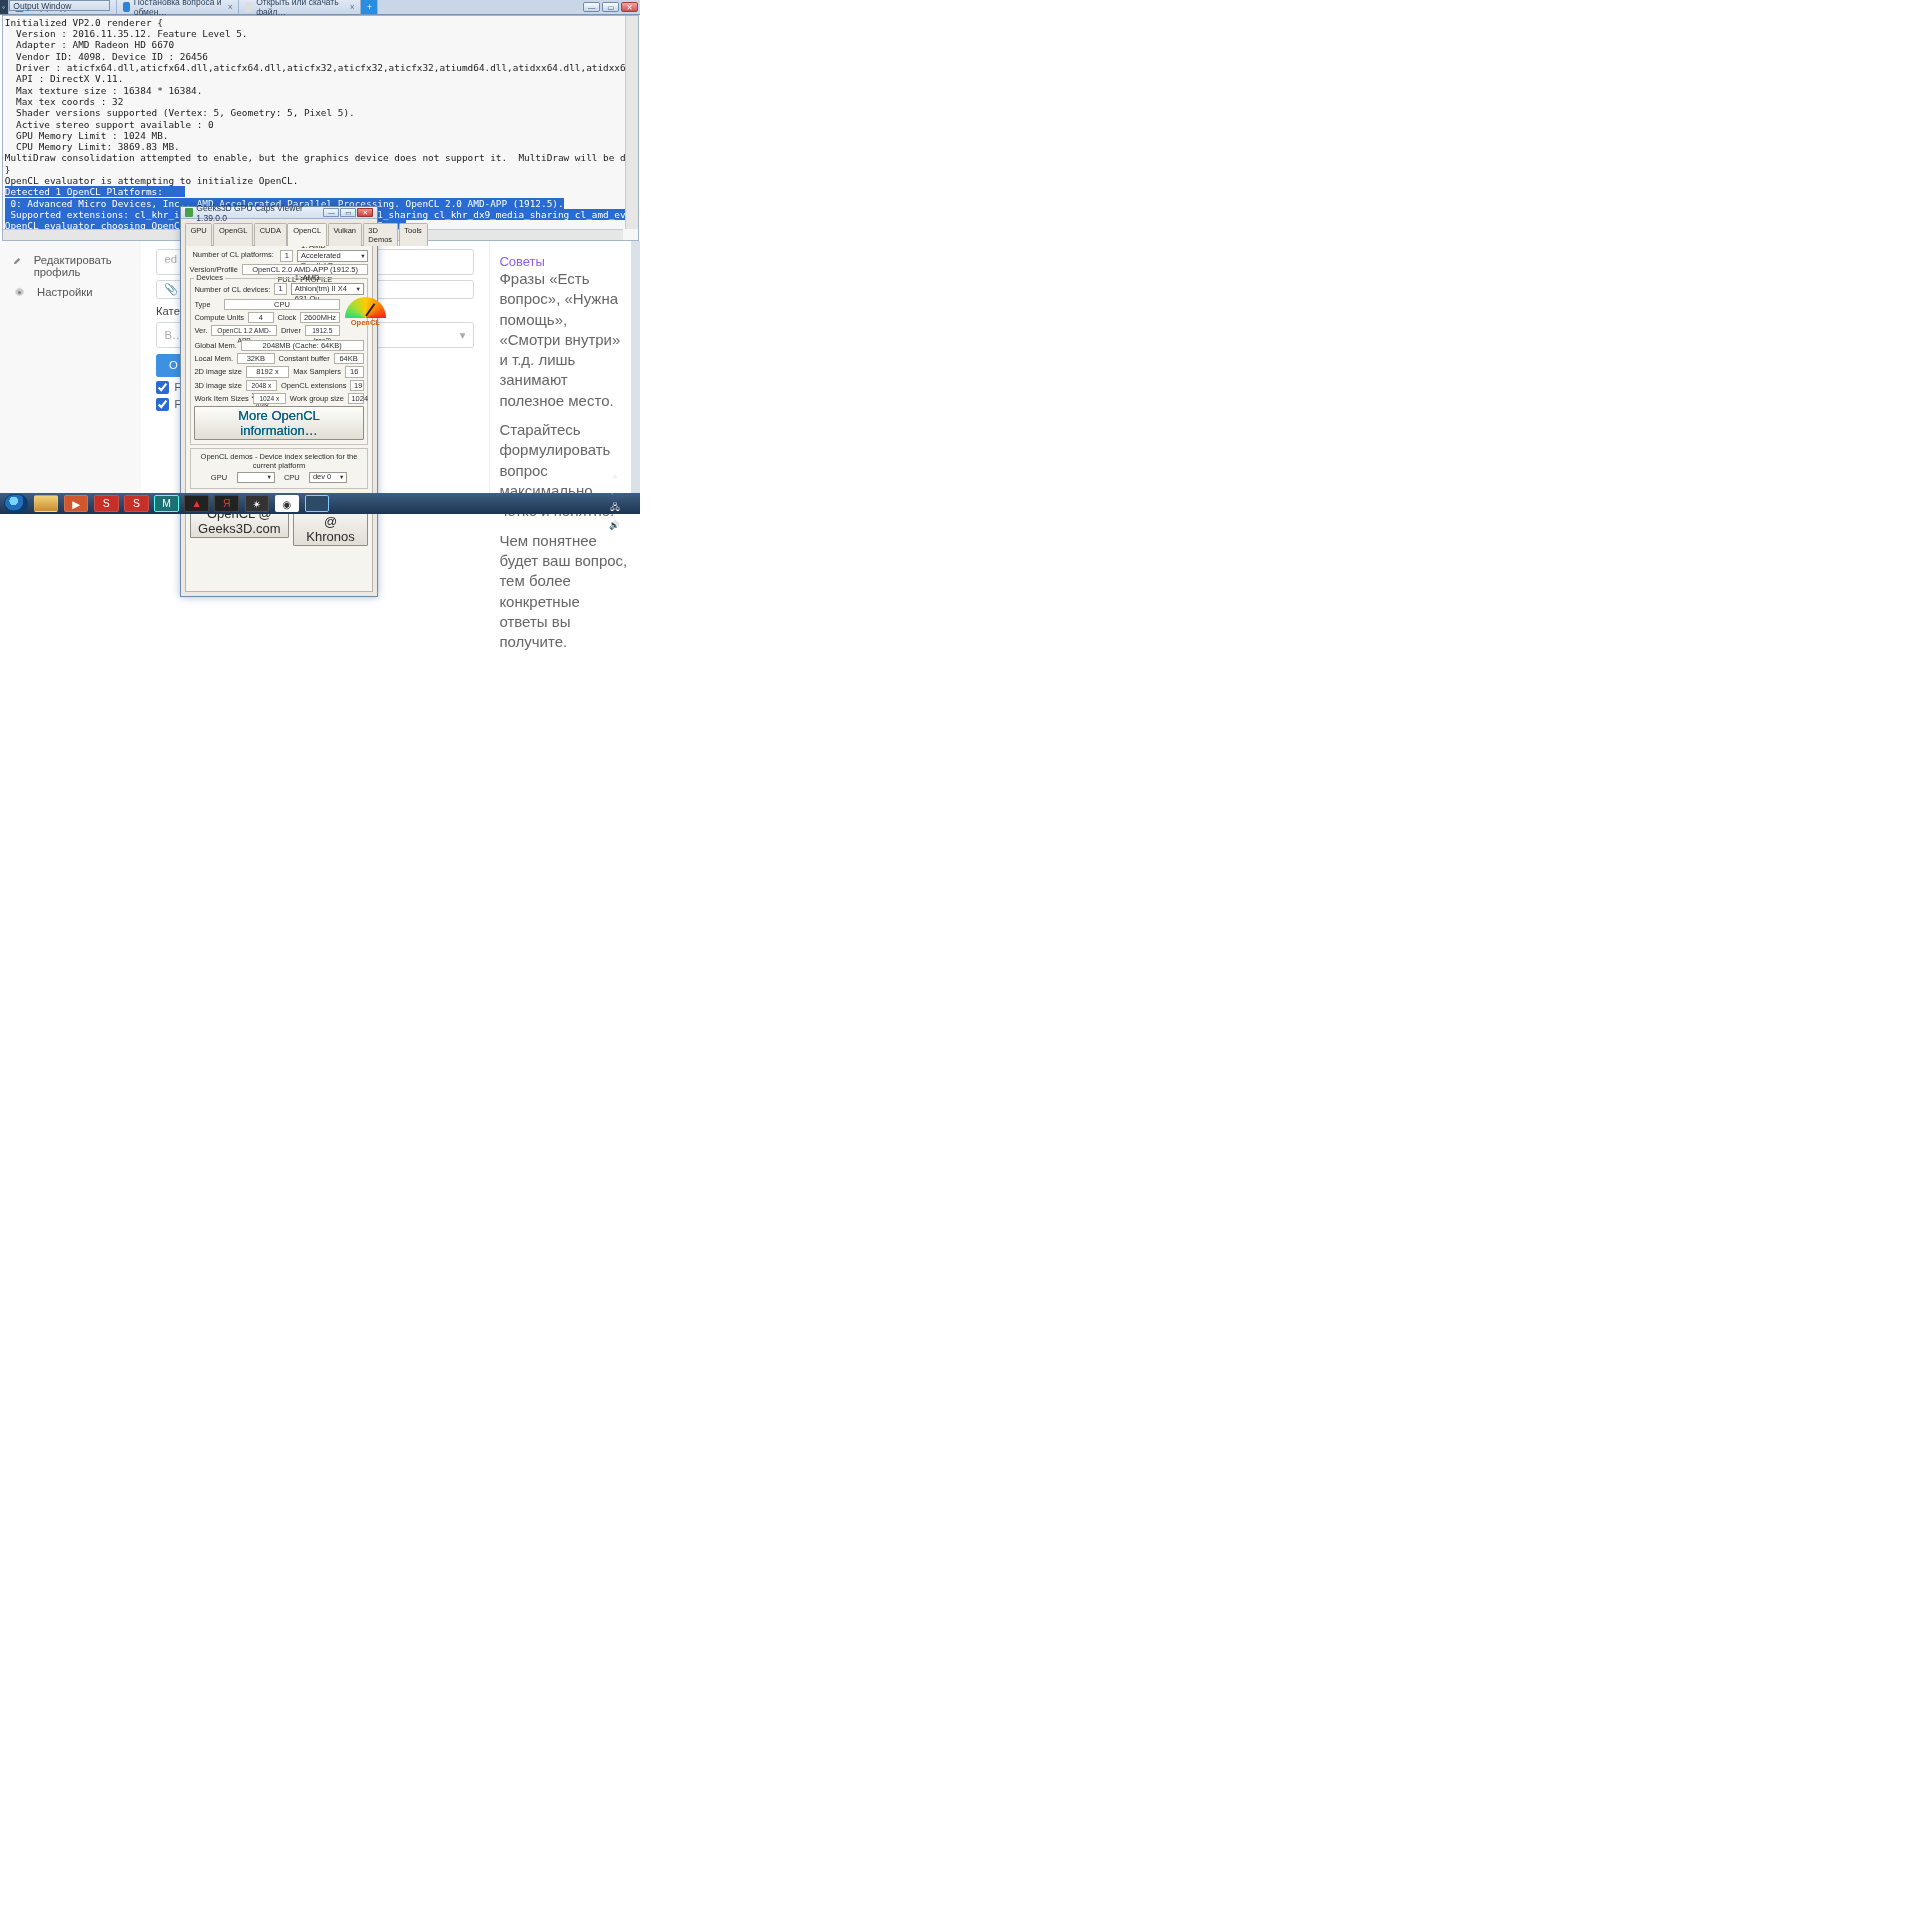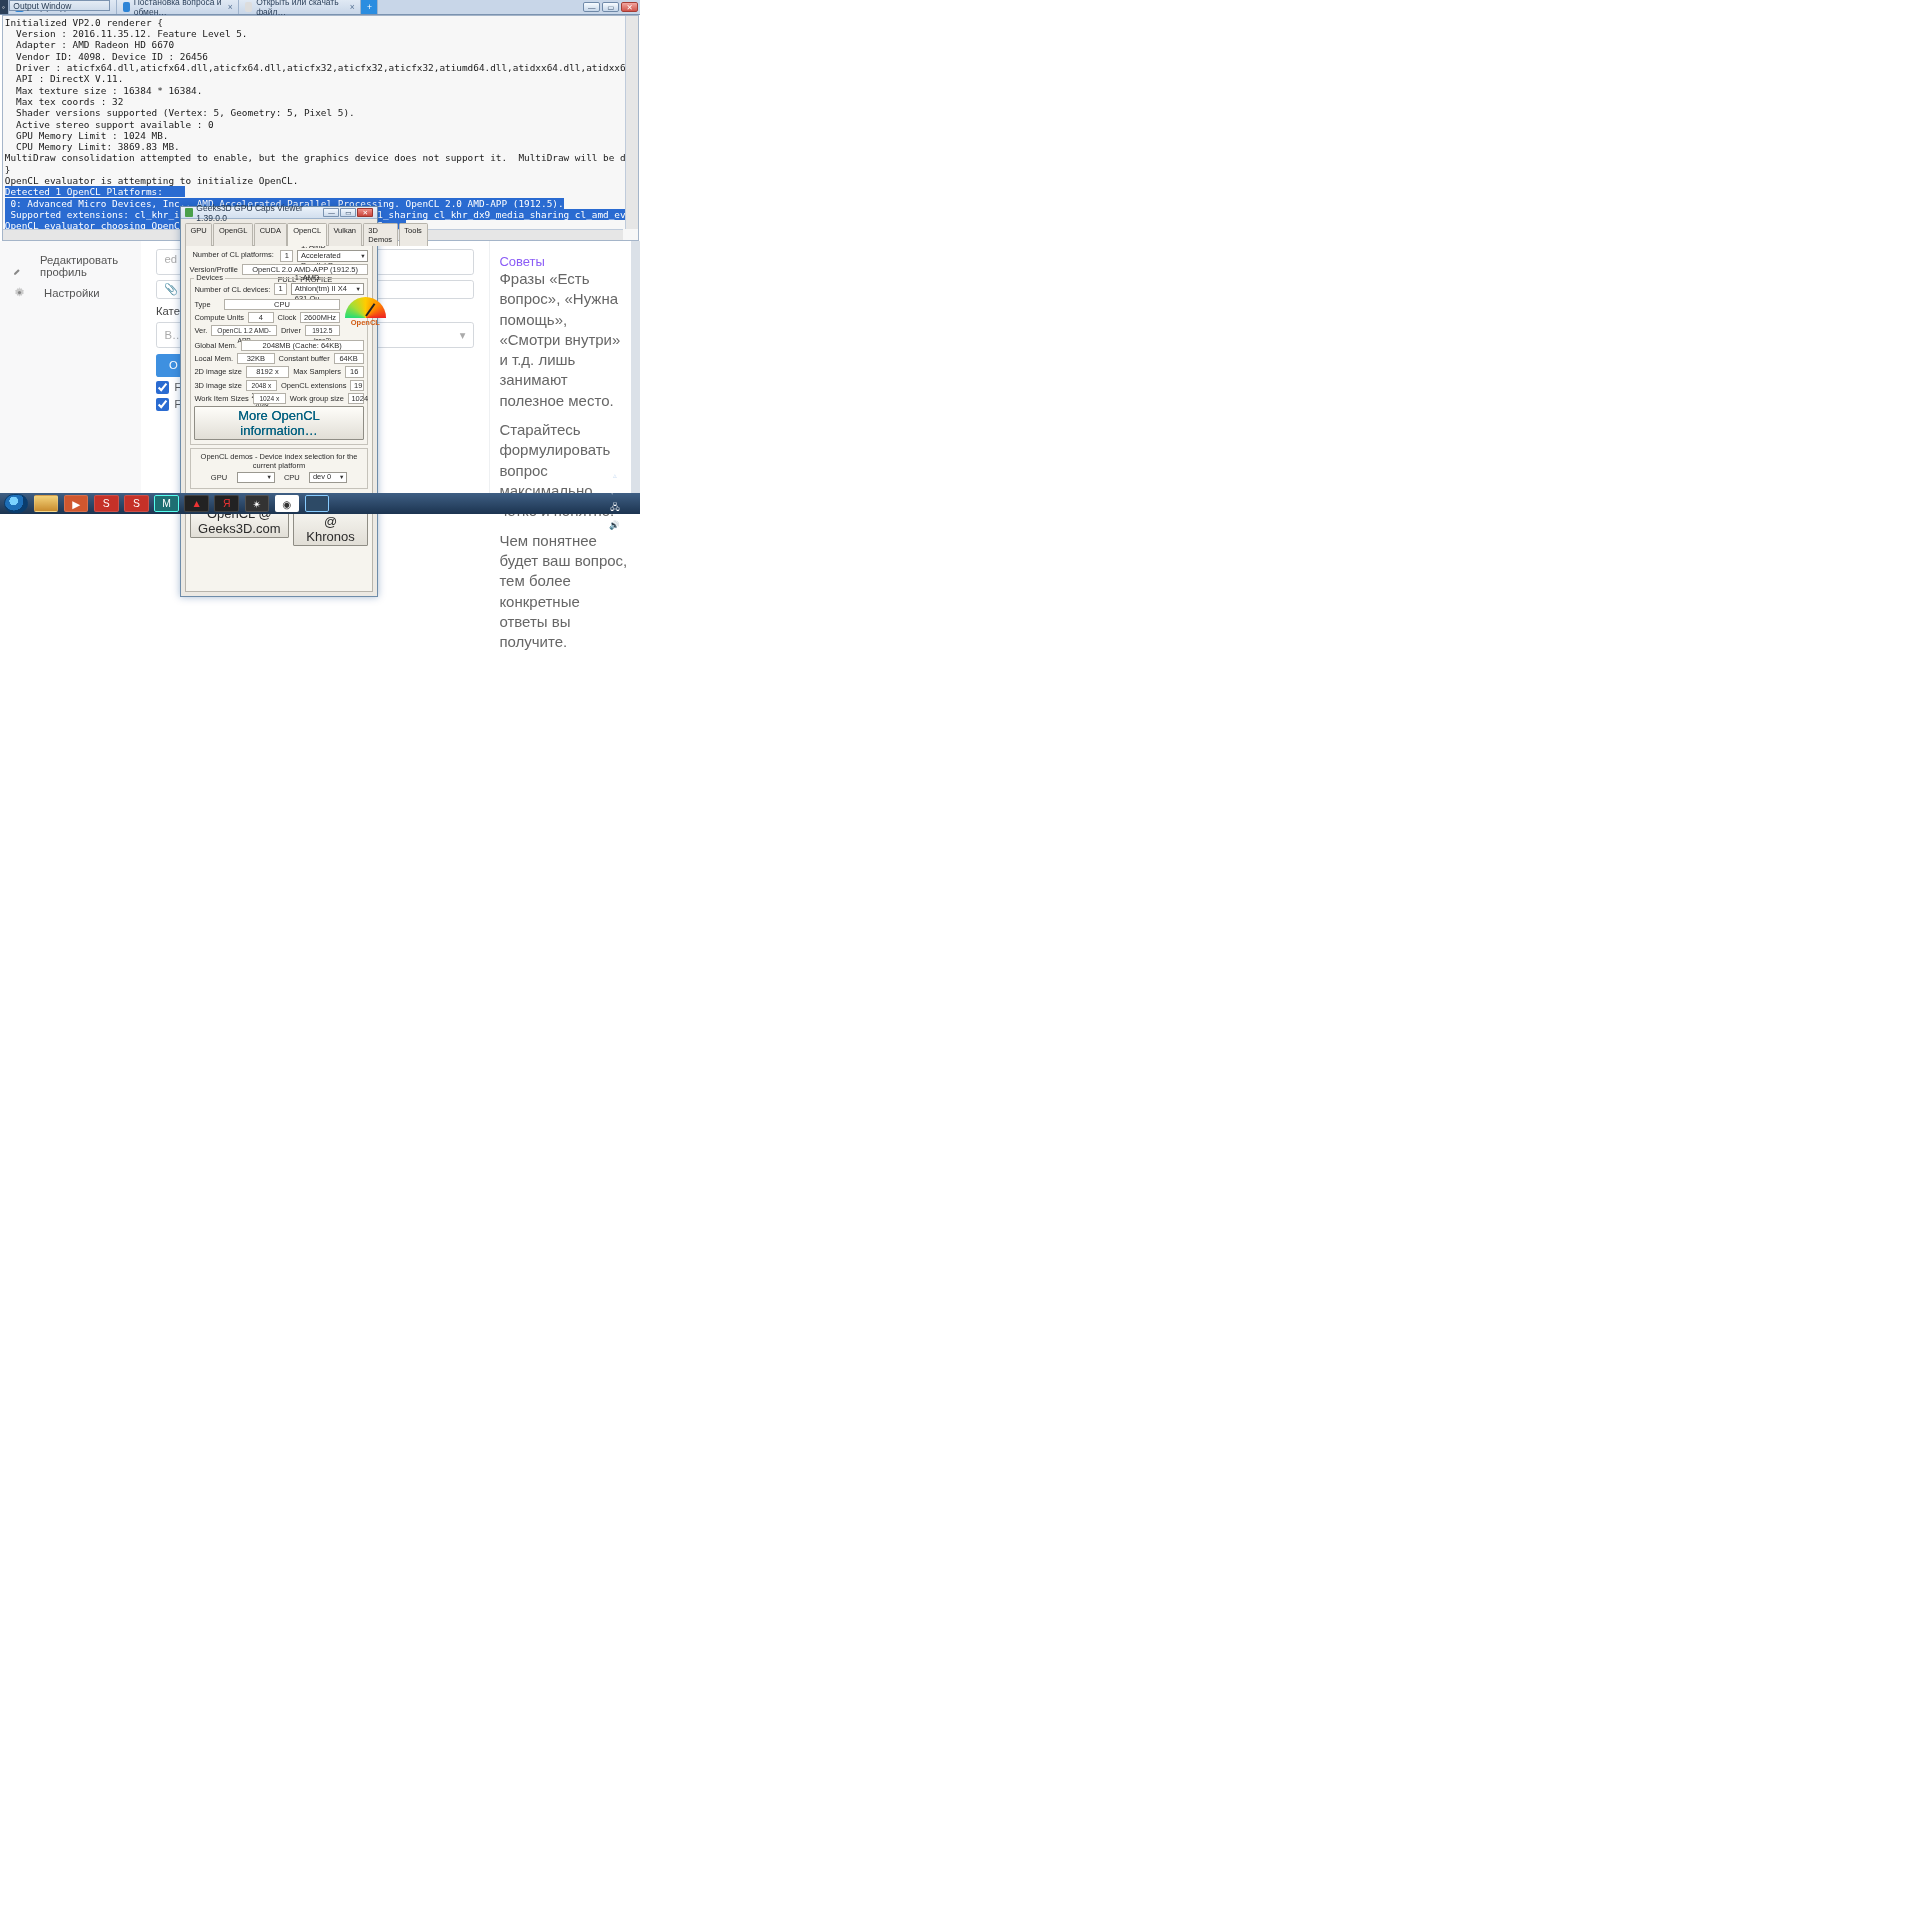--- a/index.html
+++ b/index.html
@@ -16,21 +16,21 @@
 .winbtns .close{background:linear-gradient(#f2a6a0,#d0544b);border-color:#a43d35;color:#fff;}
 
 .outbar{height:11.3px;background:linear-gradient(#e4ecf5,#cfdceb);border-bottom:0.9px solid #9ab2ce;font-size:8.5px;color:#2b3e55;display:flex;align-items:center;padding-left:3.8px;position:absolute;top:0;left:8.5px;width:101px;z-index:5;border:0.9px solid #7b93b0;}
 .outtext{white-space:pre;font-family:Consolas,'Lucida Console',monospace;font-size:9.4px;line-height:11.3px;color:#1a1a1a;background:#f7f7f7;border:0.9px solid #a5b5c9;position:absolute;left:1.9px;top:15px;width:637px;height:226px;overflow:auto;padding:0.9px 1.9px;}
 .hl{background:#2a6bd1;color:#fff;}
 .scroll-x{position:absolute;bottom:0;left:0;right:15px;height:11.3px;background:#e6e6e6;border-top:0.9px solid #bfcbdb;}
 .scroll-y{position:absolute;top:0;right:0;bottom:11.3px;width:13px;background:#e6e6e6;border-left:0.9px solid #bfcbdb;}
 
 .page-under{position:absolute;left:0;top:241px;width:640px;height:252px;background:#eef0f2;}
 .page-under .left{position:absolute;left:0;top:0;width:141px;height:100%;background:#f8f8f9;padding:9.4px 7.5px;}
-.page-under .left .item{display:flex;align-items:flex-end;gap:18px;padding:3.8px 5.6px;color:#555;font-size:11.3px;}
+.page-under .left .item{display:flex;align-items:flex-start;gap:11px;padding:3.8px 5.6px;color:#555;font-size:11.3px;}
 .page-under .center{position:absolute;left:141px;top:0;width:348px;height:100%;background:#fff;padding:7.5px 15px;}
 .page-under .right{position:absolute;left:490px;top:0;width:151px;height:100%;background:#fff;padding:13px 9.4px;}
 .page-under h3{font-size:13px;color:#8b5cf6;font-weight:400;margin-bottom:0;}
 .page-under p{font-size:15px;color:#666;margin-bottom:9.4px;line-height:1.35;}
 .field{width:100%;height:26px;border:0.9px solid #d4d8dd;border-radius:2.8px;margin-bottom:5.6px;background:#fff;color:#aaa;padding:3.8px 7.5px;font-size:11.3px;}
 .btn-blue{background:#3e90e0;color:#fff;display:inline-block;padding:5.6px 13px;border-radius:2.8px;font-size:11.3px;}
 .chk{display:flex;align-items:center;gap:5.6px;font-size:10.4px;color:#555;margin:3.8px 0;}
 .chk input{accent-color:#2a6bd1;}
 
 .dialog{position:absolute;left:180px;top:206px;width:198px;background:#ece9e3;border:0.9px solid #6e8ca9;box-shadow:0 0 7.5px rgba(0,60,130,0.35);}

